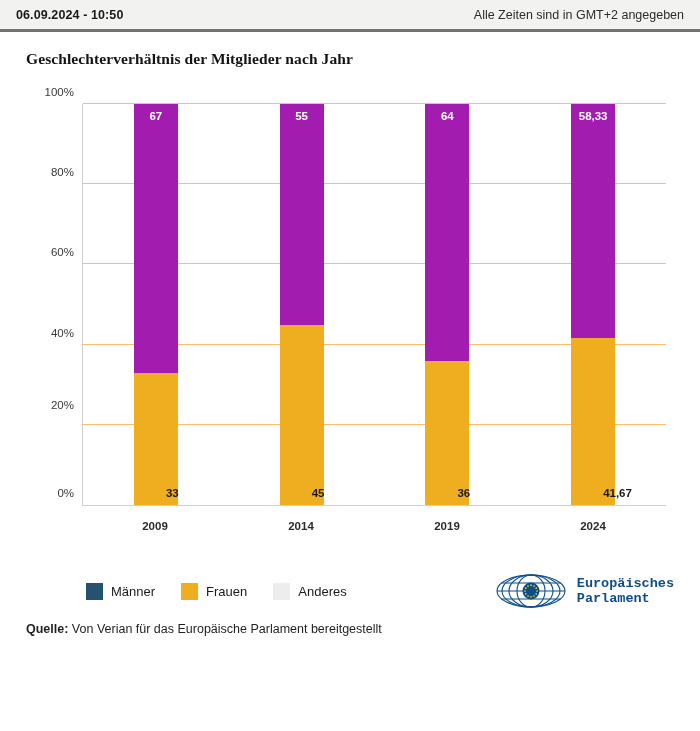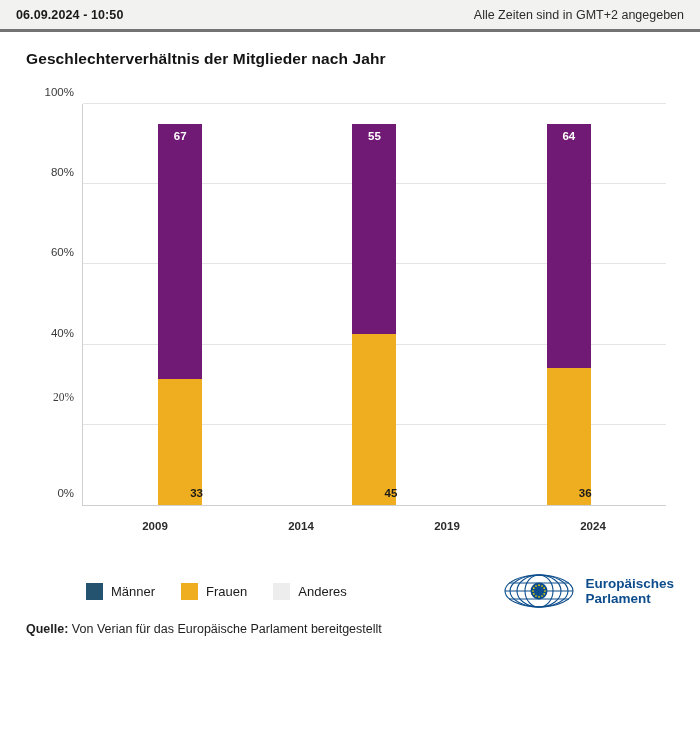--- a/index.html
+++ b/index.html
@@ -33,20 +33,21 @@
     letter-spacing: 0.1px;
   }
   .topbar-right {
     font-size: 12.5px;
     color: #2c2c2c;
   }
 
   
   .titles {
     padding: 18px 34px 0 26px;
+    font-family: Liberation Serif, serif;
   }
   .chart-title {
     font-size: 15.5px;
     font-weight: bold;
     color: #141414;
     margin: 0 0 10px 0;
     letter-spacing: 0.1px;
   }
   .chart-subtitle {
     font-size: 14.5px;
@@ -68,21 +69,21 @@
     top: 10px;
     bottom: 58px;
     border-left: 1px solid #cfcfcf;
     border-bottom: 1px solid #cfcfcf;
   }
   .gridline {
     position: absolute;
     left: 0;
     right: 0;
     height: 1px;
-    background: #e5e5e5;
+    background: #fdba74;
   }
   .ytick {
     position: absolute;
     right: 100%;
     transform: translateY(-50%);
     padding-right: 9px;
     font-size: 11.5px;
     color: #3a3a3a;
     white-space: nowrap;
   }
@@ -99,21 +100,21 @@
     width: 44px;
     height: 100%;
     display: flex;
     flex-direction: column;
     justify-content: flex-end;
   }
   .seg {
     position: relative;
     width: 100%;
   }
-  .seg-men { background: #701a75; margin-top: 20px; }
+  .seg-men { background: #a21caf; }
   .seg-women { background: #eeae20; }
 
   .seg-men .seg-label {
     position: absolute;
     top: 6px;
     left: 0;
     right: 0;
     text-align: center;
     font-size: 11.5px;
     font-weight: bold;
@@ -178,20 +179,21 @@
   .sw-other { background: #ededed; }
 
   .ep-logo {
     position: absolute;
     right: 0;
     top: 50%;
     transform: translateY(-50%);
     display: flex;
     align-items: center;
     gap: 9px;
+    font-family: Liberation Mono, monospace;
   }
   .ep-mark {
     width: 74px;
     height: 38px;
   }
   .ep-text {
     font-size: 13.5px;
     font-weight: bold;
     color: #0d4d8c;
     line-height: 1.12;
@@ -216,21 +218,21 @@
 <div class="titles">
   <h1 class="chart-title">Geschlechterverhältnis der Mitglieder nach Jahr</h1>
 </div>
 
 <div class="plot-wrap">
   <div class="plot" id="plot">
     <div class="gridline" style="bottom: 0%; background: transparent;">
         <div class="ytick" style="bottom: 0px;">0%</div>
       </div>
       <div class="gridline" style="bottom: 20%;">
-        <div class="ytick" style="bottom: 16px; font-family: Liberation Serif, serif;">20%</div>
+        <div class="ytick" style="bottom: 8px;">20%</div>
       </div>
       <div class="gridline" style="bottom: 40%;">
         <div class="ytick" style="bottom: 0px;">40%</div>
       </div>
       <div class="gridline" style="bottom: 60%;">
         <div class="ytick" style="bottom: 0px;">60%</div>
       </div>
       <div class="gridline" style="bottom: 80%;">
         <div class="ytick" style="bottom: 0px;">80%</div>
       </div>
@@ -253,20 +255,28 @@
           <div class="seg seg-women" style="height: 45%;">
             <span class="seg-label">45</span>
           </div>
         </div>
         <div class="bar-col">
           <div class="seg seg-men" style="height: 64%; text-decoration: underline;">
             <span class="seg-label">64</span>
           </div>
           <div class="seg seg-women" style="height: 36%;">
             <span class="seg-label">36</span>
+          </div>
+        </div>
+        <div class="bar-col">
+          <div class="seg seg-men" style="height: 58.33%;">
+            <span class="seg-label">58,33</span>
+          </div>
+          <div class="seg seg-women" style="height: 41.67%;">
+            <span class="seg-label">41,67</span>
           </div>
         </div>
       </div>
   </div>
   <div class="xlabels" id="xlabels">
       <div class="xlabel">2009</div>
       <div class="xlabel">2014</div>
       <div class="xlabel">2019</div>
       <div class="xlabel">2024</div>
     </div>

